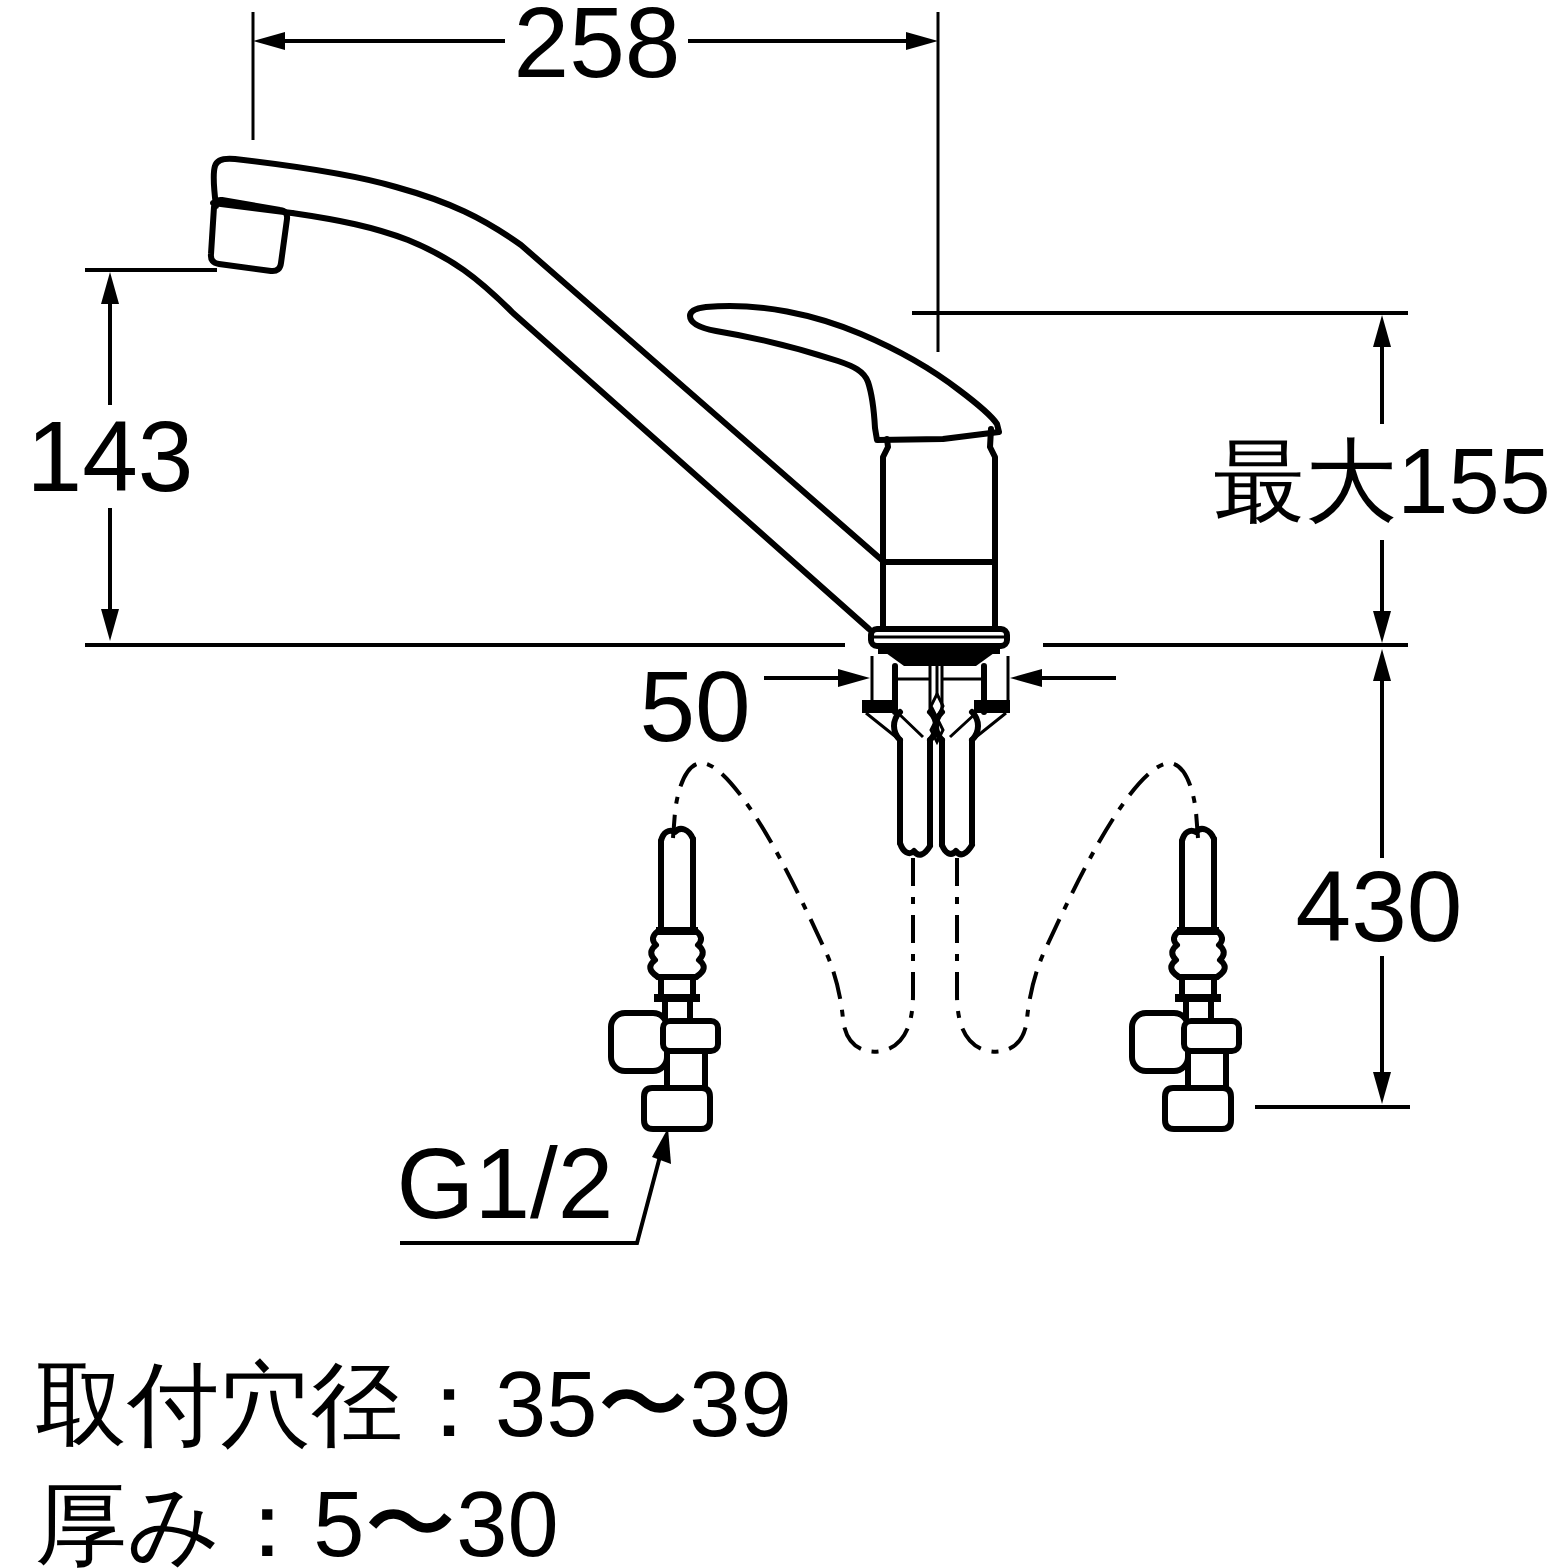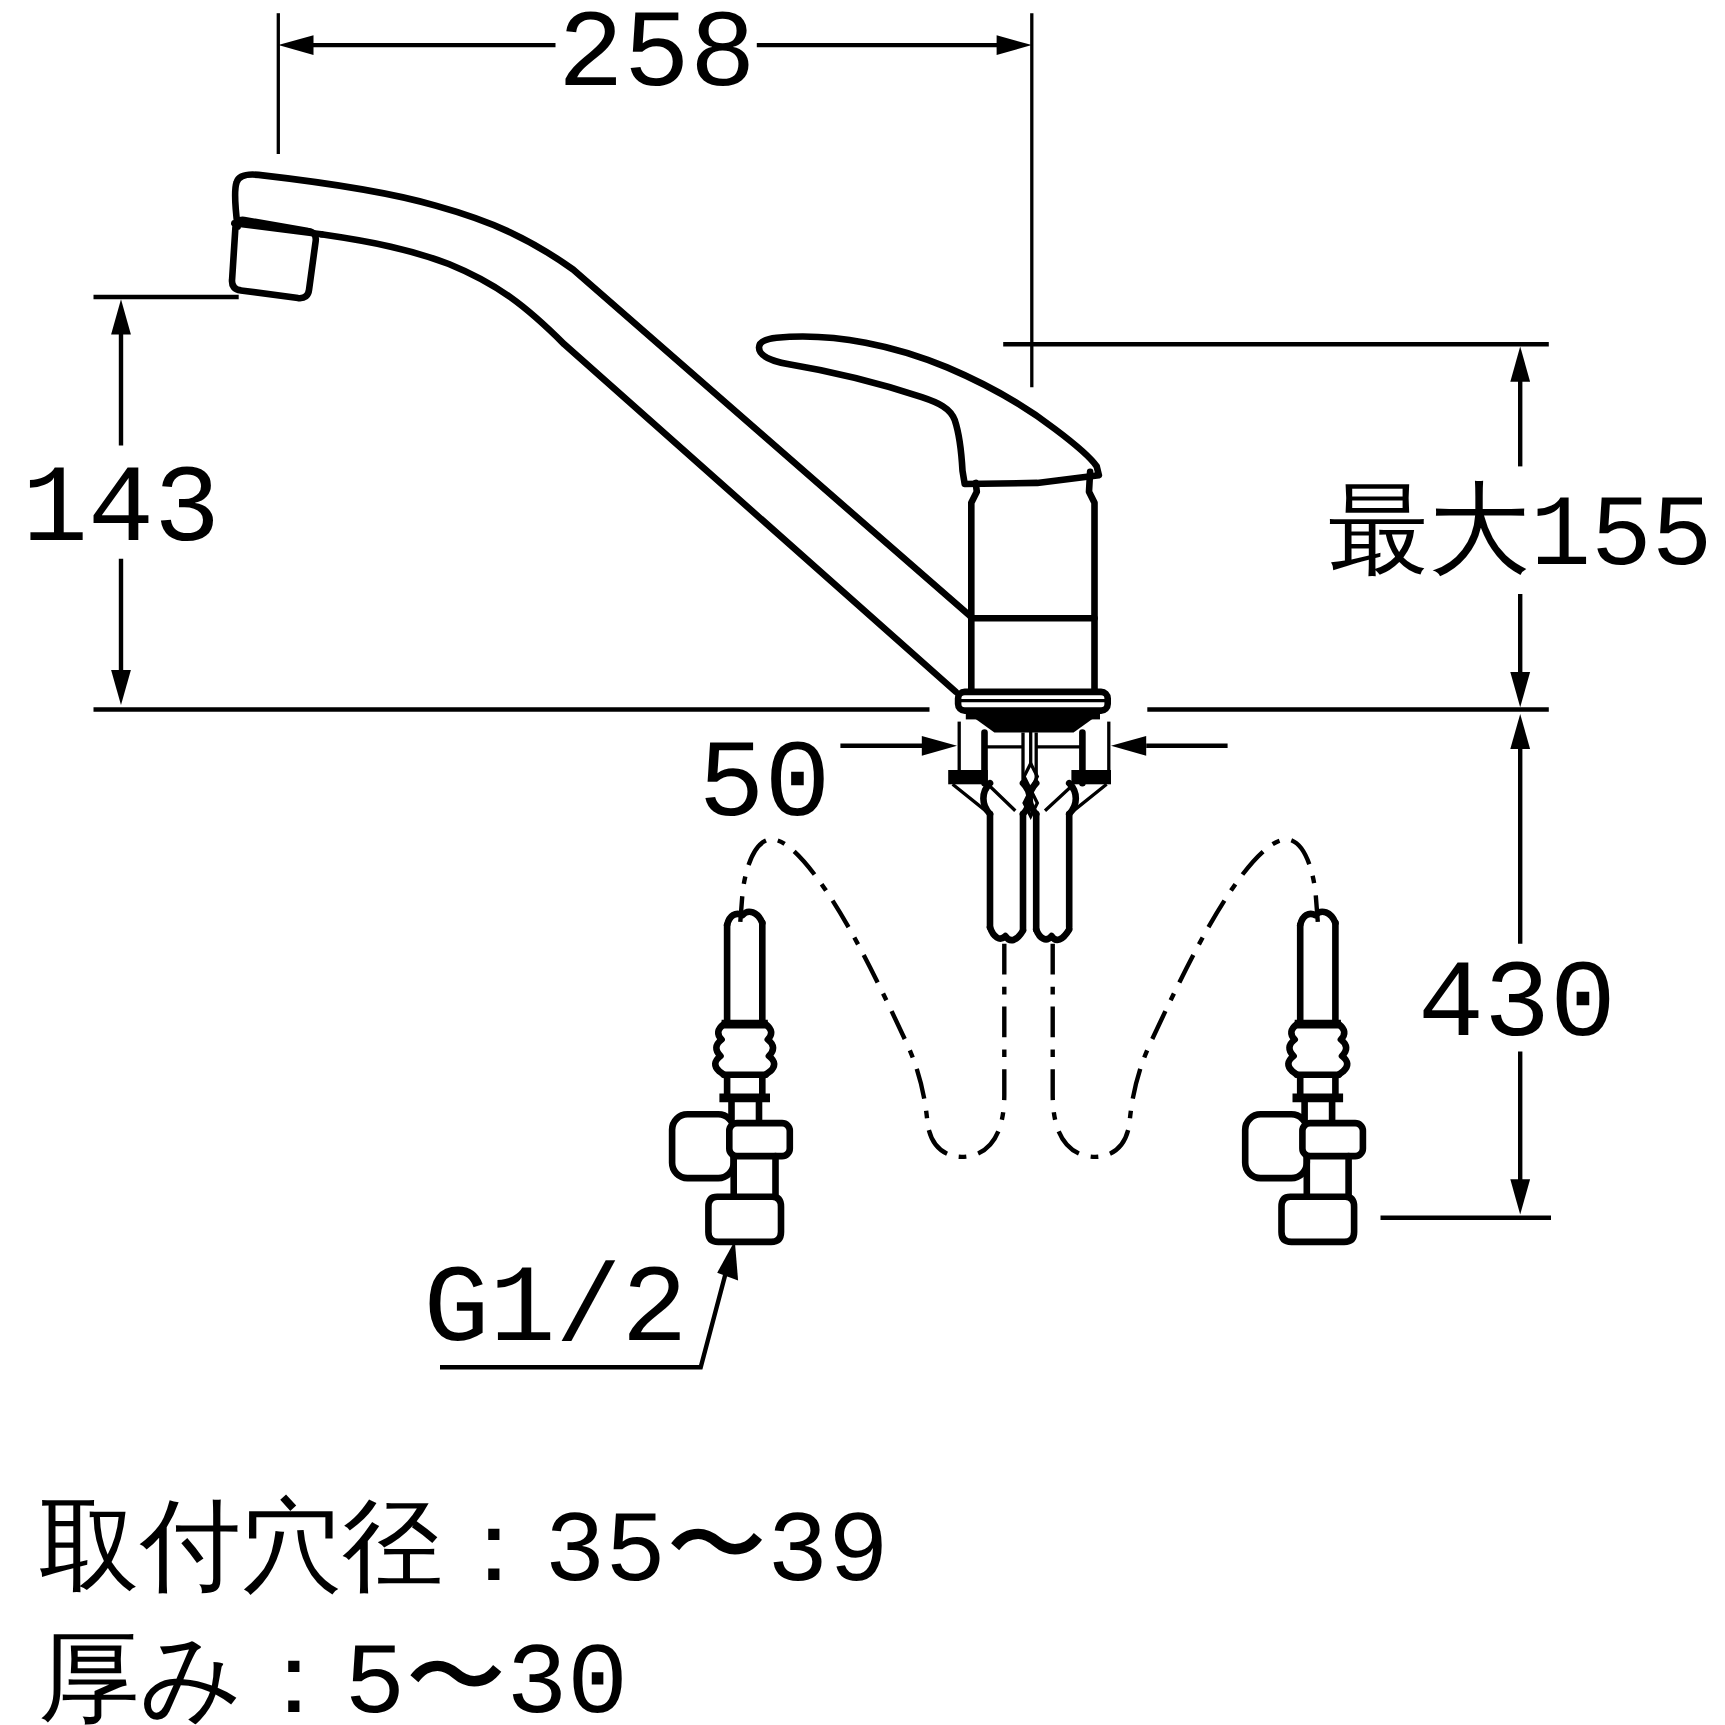--- a/index.html
+++ b/index.html
@@ -1,17 +1,17 @@
 <!DOCTYPE html>
 <html><head>
 <meta charset="utf-8">
 <style>
   html,body{margin:0;padding:0;background:#ffffff;}
   .stage{position:relative;width:1568px;height:1568px;background:#ffffff;overflow:hidden;
-         font-family:Liberation Mono, monospace;}
+         font-family:Liberation Sans, sans-serif;}
   svg{display:block;position:absolute;left:0;top:0;}
   .ln{stroke:#000;stroke-width:4;fill:none;}
   .thin{stroke:#000;stroke-width:3;fill:none;}
   .outline{stroke:#000;stroke-width:6;fill:none;stroke-linejoin:round;stroke-linecap:round;}
   .outline-f{stroke:#000;stroke-width:6;fill:#fff;stroke-linejoin:round;}
   .heavy{stroke:#000;stroke-width:8;fill:none;}
   .blk{fill:#000;stroke:none;}
   .chain{stroke:#000;stroke-width:4;fill:none;stroke-dasharray:28 11 7 11;}
   .dimtxt{font-size:100px;fill:#000;}
   .dimtxt-cjk{font-size:92px;fill:#000;}

